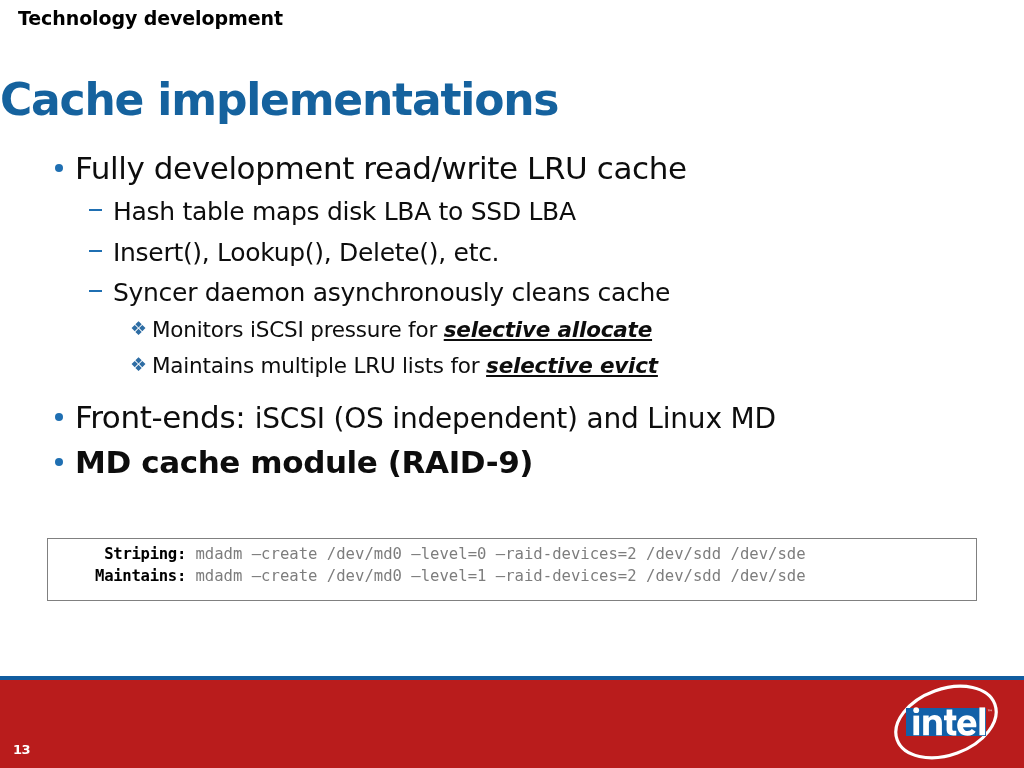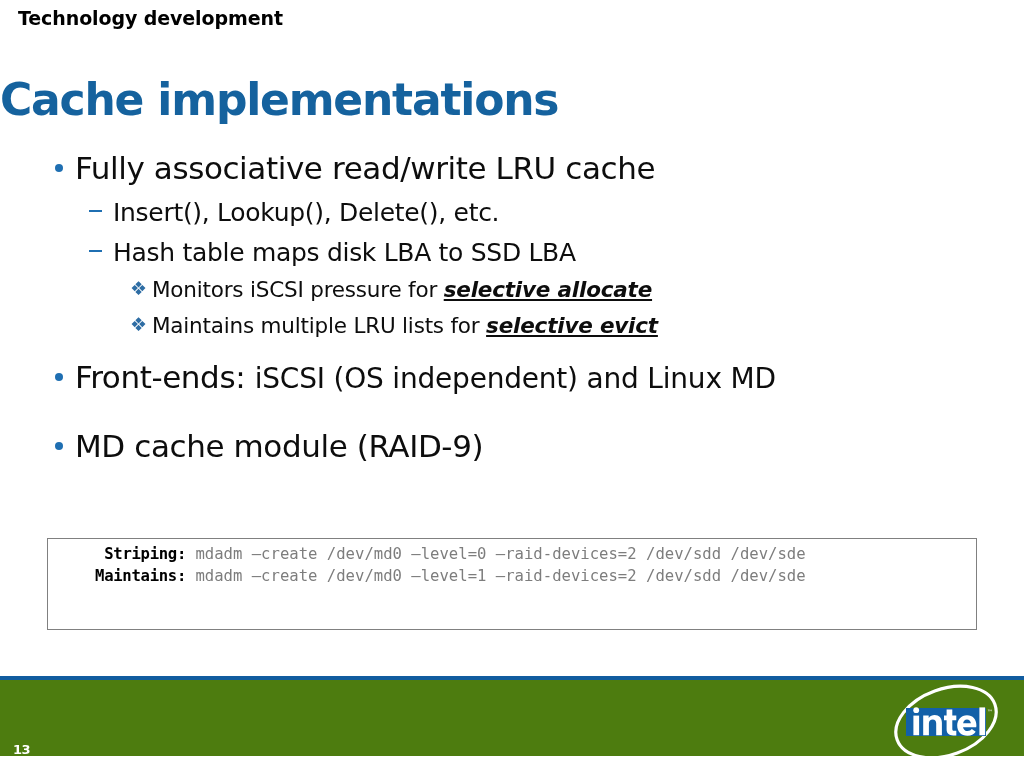--- a/index.html
+++ b/index.html
@@ -112,29 +112,29 @@
     font-weight: bold;
     font-style: italic;
     text-decoration: underline;
     letter-spacing: -0.2px;
   }
 
   .sp-a { margin-top: 10px; }
   .sp-b { margin-top: 9px; }
   .sp-c { margin-top: 8px; }
   .sp-d { margin-top: 19px; }
-  .sp-e { margin-top: 32px; }
+  .sp-e { margin-top: 8px; font-weight: bold; }
 
   
   .code-box {
     position: absolute;
     left: 47px;
     top: 538px;
     width: 930px;
-    height: 92px;
+    height: 63px;
     border: 1.6px solid #808080;
     background: #ffffff;
     box-sizing: border-box;
     padding: 5px 0 0 0;
   }
   .code-line {
     font-family: "DejaVu Sans Mono", monospace;
     font-size: 15.6px;
     line-height: 21.5px;
     white-space: pre;
@@ -149,22 +149,22 @@
     letter-spacing: -0.3px;
   }
   .code-cmd { color: #7d7d7d; }
 
   
   .footer-band {
     position: absolute;
     left: 0;
     top: 676px;
     width: 1024px;
-    height: 80px;
-    background: #4d7c0f;
+    height: 92px;
+    background: #b91c1c;
   }
   .footer-topline {
     position: absolute;
     left: 0;
     top: 0;
     width: 1024px;
     height: 4px;
     background: #115C9F;
   }
   .page-number {
@@ -189,33 +189,37 @@
 <body>
 
 <div class="slide-header">Technology development</div>
 
 <div class="slide-title">Cache implementations</div>
 
 <div class="body-area">
 
   <div class="l1">
     <span class="bullet-dot"></span>
-    <span>Fully associative read/write LRU cache</span>
+    <span>Fully development read/write LRU cache</span>
+  </div>
+
+  <div class="l2 sp-b">
+    <span class="bullet-dash"></span>
+    <span>Hash table maps disk LBA to SSD LBA</span>
   </div>
 
   <div class="l2 sp-a">
     <span class="bullet-dash"></span>
     <span>Insert(), Lookup(), Delete(), etc.</span>
   </div>
 
   <div class="l2 sp-b">
     <span class="bullet-dash"></span>
-    <span>Hash table maps disk LBA to SSD LBA</span>
-  </div>
-
+    <span>Syncer daemon asynchronously cleans cache</span>
+  </div>
 
   <div class="l3 sp-c">
     <span class="bullet-diamond">❖</span>
     <span>Monitors iSCSI pressure for </span><span class="emph">selective allocate</span>
   </div>
 
   <div class="l3 sp-c">
     <span class="bullet-diamond">❖</span>
     <span>Maintains multiple LRU lists for </span><span class="emph">selective evict</span>
   </div>

